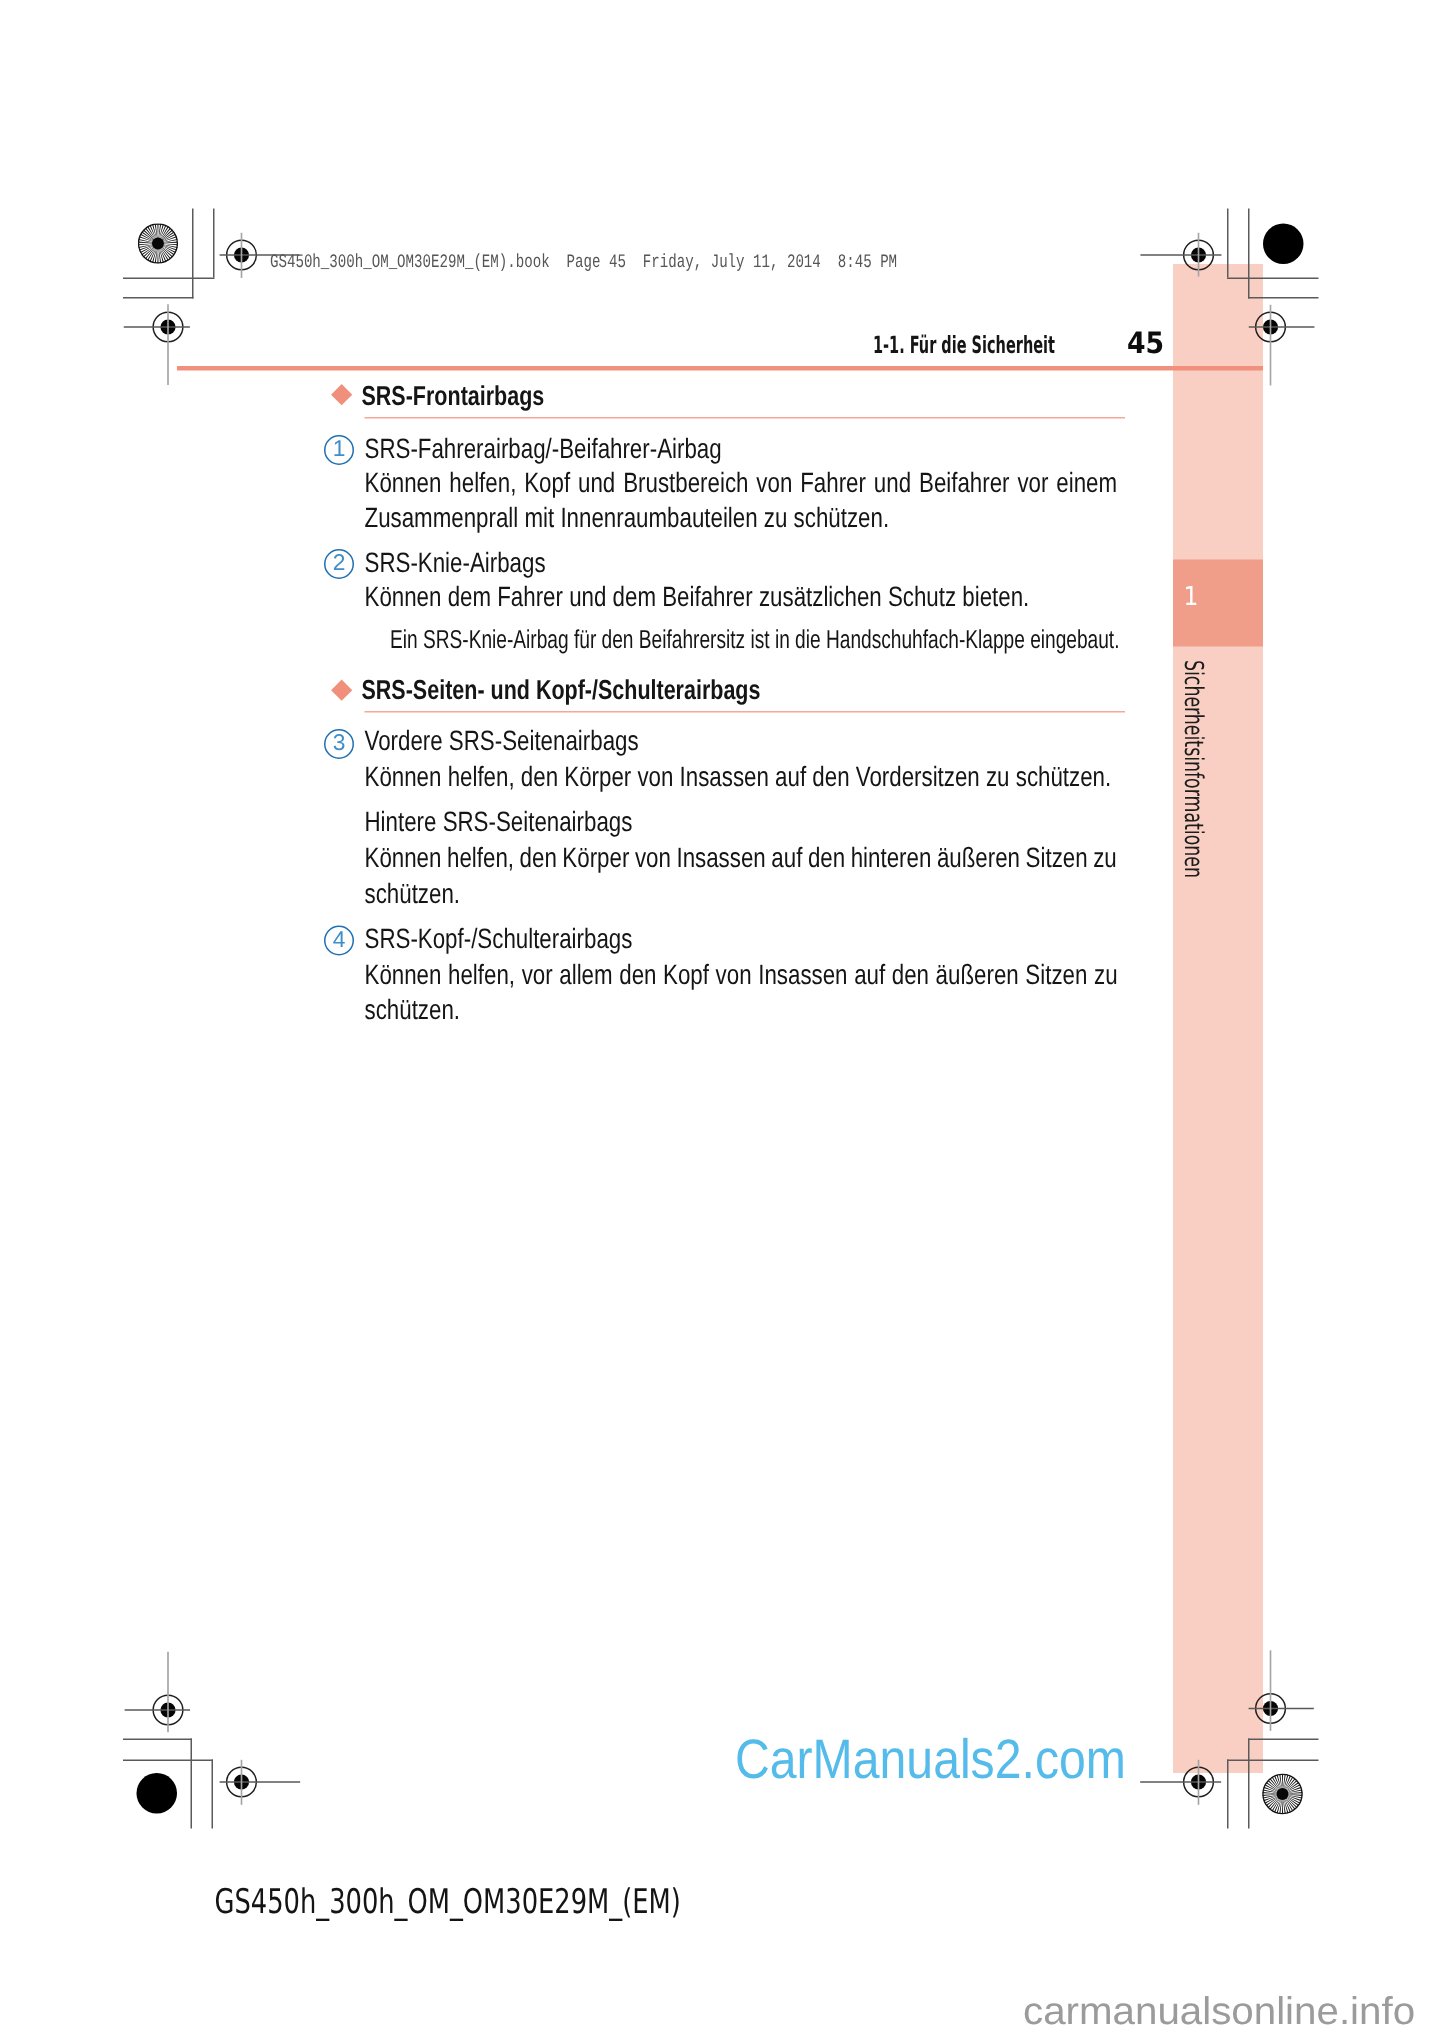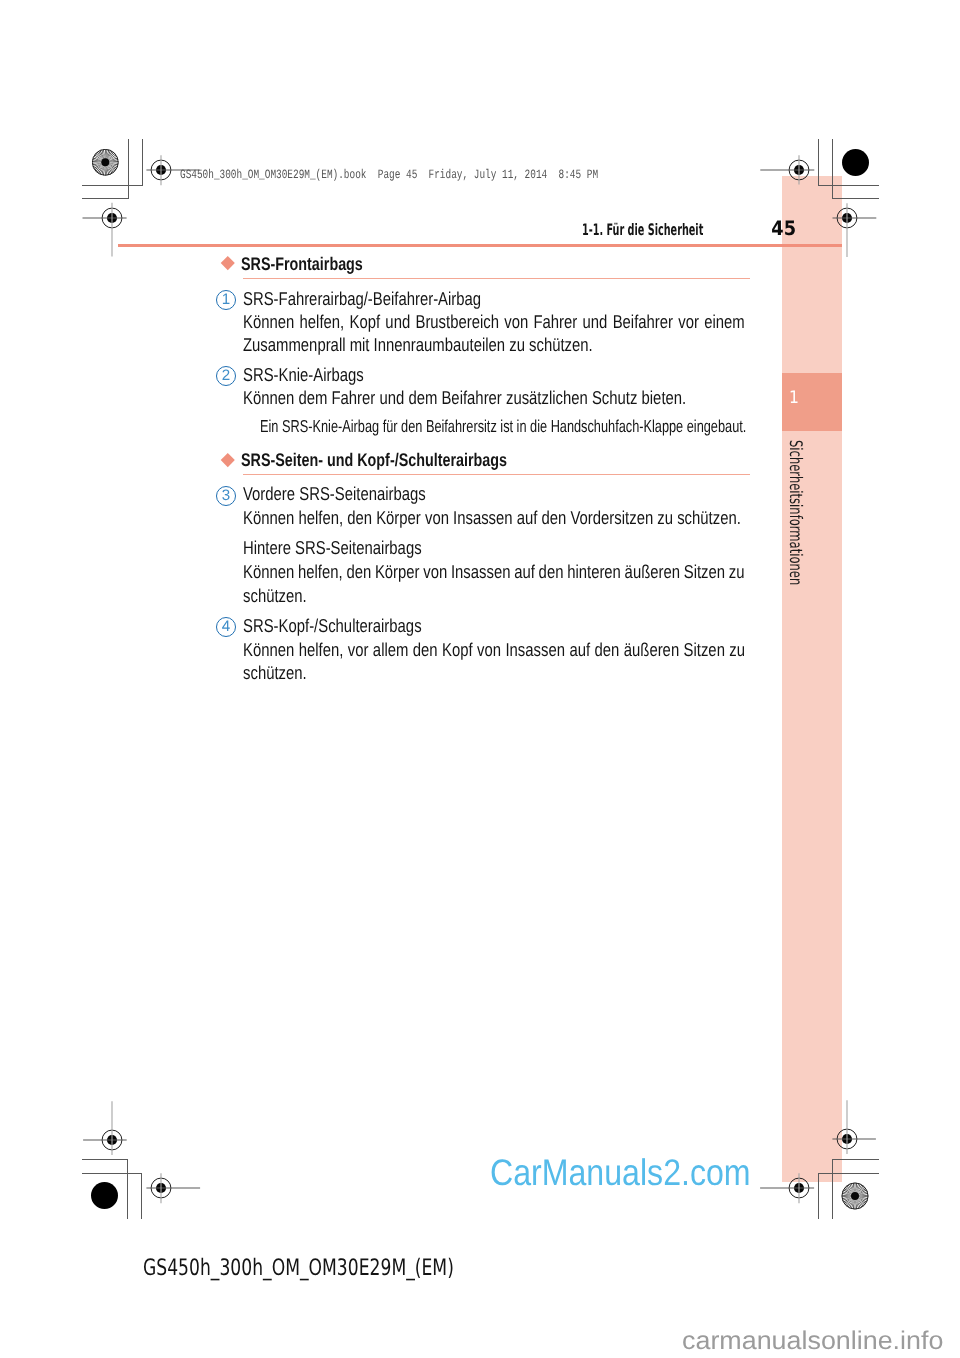--- a/index.html
+++ b/index.html
@@ -18,21 +18,21 @@
   .blackdot{position:absolute;border-radius:50%;background:#000;z-index:6;}
 
   
   .printhdr{position:absolute;font-family:"Liberation Mono","DejaVu Sans Mono",monospace;
             color:#555;white-space:pre;}
 
   
   .runhead{position:absolute;font-family:"DejaVu Sans Condensed","DejaVu Sans",sans-serif;
            color:#151515;font-weight:700;white-space:nowrap;line-height:15.9px;}
   .pagenum{position:absolute;font-family:"DejaVu Sans Condensed","DejaVu Sans",sans-serif;
-           color:#0d0d0d;font-weight:700;white-space:nowrap;line-height:19.8px;margin-left:20px;}
+           color:#0d0d0d;font-weight:700;white-space:nowrap;line-height:19.8px;}
   .headrule{position:absolute;background:#f1907c;}
 
   
   .sidetab{position:absolute;background:#f9cfc3;}
   .sidetab-num{position:absolute;background:#f09e89;color:#fff;
                font-family:"DejaVu Sans Condensed","DejaVu Sans",sans-serif;text-align:center;}
   .sidetab-label{position:absolute;writing-mode:vertical-rl;
                  font-family:"DejaVu Sans Condensed","DejaVu Sans",sans-serif;color:#1b1b1b;white-space:nowrap;}
   .diamond{position:absolute;background:#f0907c;transform:rotate(45deg);}
   .thinrule{position:absolute;background:#f4a895;height:1px;}

